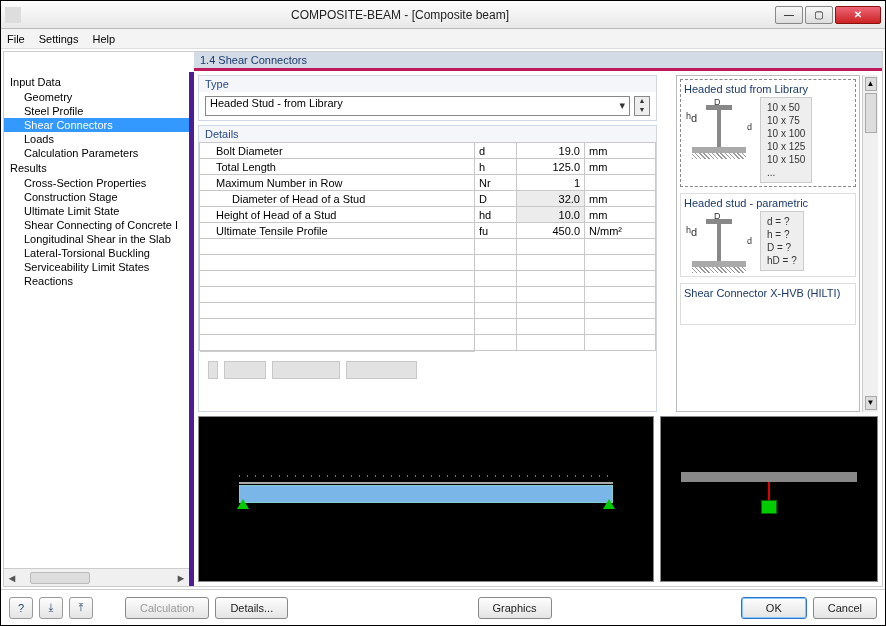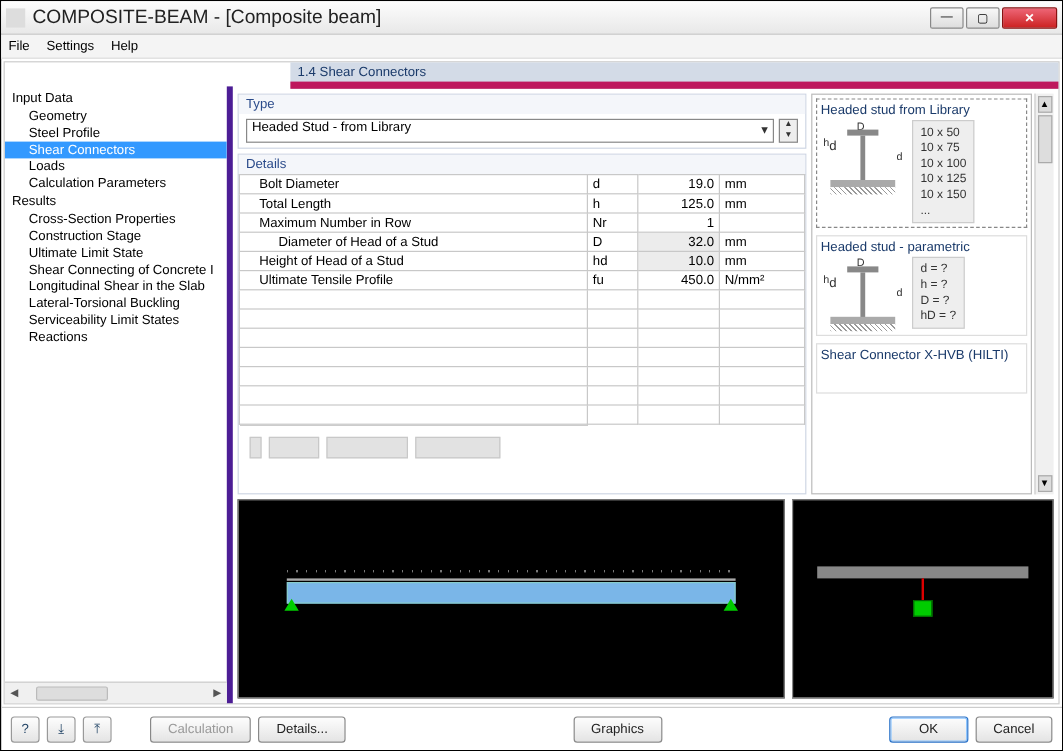--- a/index.html
+++ b/index.html
@@ -2,40 +2,40 @@
 <html><head>
 <meta charset="utf-8">
 <style>
 * { box-sizing: border-box; margin: 0; padding: 0; font-family: "Segoe UI", Tahoma, sans-serif; font-size: 11px; }
 body { background: #5a5a5a; width: 886px; height: 626px; overflow: hidden; }
 
 .window { width: 886px; height: 626px; background: #fff; border: 1px solid #000; display: flex; flex-direction: column; }
 
 .titlebar { height: 28px; background: linear-gradient(#fdfdfd, #e8e8e8); display: flex; align-items: center; padding: 0 4px; border-bottom: 1px solid #bbb; }
 .titlebar .icon { width: 16px; height: 16px; background: #ddd; margin-right: 6px; }
-.titlebar .title { flex: 1; font-size: 16px; color: #222; }
+.titlebar .title { flex: 1; font-size: 12px; color: #222; text-align: center; }
 .titlebar .ctrl { width: 28px; height: 18px; margin-left: 2px; border: 1px solid #888; background: linear-gradient(#f8f8f8,#ddd); border-radius: 2px; display: flex; align-items: center; justify-content: center; font-size: 10px; }
 .titlebar .ctrl.close { width: 46px; background: linear-gradient(#e67, #c22); color: #fff; border-color: #811; font-weight: bold; }
 
 .menubar { height: 20px; background: #f4f4f4; display: flex; align-items: center; padding: 0 6px; gap: 14px; border-bottom: 1px solid #ddd; }
 .menubar span { color: #000; }
 
 .body { flex: 1; display: flex; background: #fff; border: 1px solid #ccc; margin: 2px; }
 
 .tree-pane { width: 190px; border-right: 5px solid #4c1d95; display: flex; flex-direction: column; margin-top: 20px; }
 .tree { flex: 1; overflow: auto; padding: 2px 0; }
 .tree .grp { padding: 2px 6px; }
 .tree .item { padding: 1px 6px 1px 20px; white-space: nowrap; }
 .tree .item.sel { background: #3399ff; color: #fff; }
 .tree-scroll { height: 18px; background: #f0f0f0; border-top: 1px solid #ccc; display: flex; align-items: center; }
 .tree-scroll .arrow { width: 16px; text-align: center; color: #555; }
 .tree-scroll .thumb { width: 60px; height: 12px; background: #ddd; border: 1px solid #bbb; border-radius: 2px; margin-left: 10px; }
 
 .main { flex: 1; display: flex; flex-direction: column; }
-.section-title { background: #d3dbe7; padding: 2px 6px; color: #1a3a6a; font-weight: normal; border-bottom: 6px solid #be185d; margin-left: 48px; }
+.section-title { background: #d3dbe7; padding: 2px 6px; color: #1a3a6a; font-weight: normal; border-bottom: 3px solid #be185d; }
 
 .upper { flex: 1; display: flex; gap: 4px; padding: 4px; }
 
 .left-col { flex: 1; display: flex; flex-direction: column; gap: 4px; }
 
 .groupbox { border: 1px solid #cfd6e4; }
 .groupbox > .gbtitle { color: #2a4a8a; padding: 2px 6px; background: #f4f6fa; }
 .groupbox > .gbbody { padding: 4px 6px; }
 
 .type-row { display: flex; gap: 4px; align-items: center; }
@@ -46,21 +46,21 @@
 
 .details-table { width: 100%; border-collapse: collapse; }
 .details-table td { border: 1px solid #c8c8c8; padding: 1px 4px; height: 16px; background: #fff; }
 .details-table td.sym { width: 42px; }
 .details-table td.val { width: 68px; text-align: right; }
 .details-table td.unit { width: 71px; }
 .details-table td.shade { background: #ececec; }
 .details-table tr.empty td { height: 16px; }
 .details-table tr.footer td { background: #e2e2e2; height: 18px; }
 
-.right-col { width: 202px; display: flex; gap: 2px; }
+.right-col { width: 202px; display: flex; gap: 2px; margin-left: 15px; }
 .lib-list { flex:1; border: 1px solid #bbb; background:#fff; display:flex; flex-direction:column; overflow:hidden; }
 .lib-item { border: 1px dashed #888; margin: 3px; padding: 3px; display:flex; flex-direction:column; gap:2px; }
 .lib-item.plain { border-style: solid; border-color:#ddd; }
 .lib-item .lib-title { color:#1a3a6a; font-size:11px; }
 .lib-item .lib-body { display:flex; gap:6px; align-items:flex-start; }
 .schem { width: 70px; height: 62px; position:relative; }
 .schem .head { position:absolute; top:8px; left:22px; width:26px; height:5px; background:#888; }
 .schem .shank { position:absolute; top:13px; left:33px; width:4px; height:38px; background:#888; }
 .schem .base { position:absolute; bottom:6px; left:8px; width:54px; height:6px; background:#aaa; }
 .schem .hatch { position:absolute; bottom:0; left:8px; width:54px; height:6px; background:repeating-linear-gradient(45deg,#999,#999 1px,#fff 1px,#fff 3px); }

